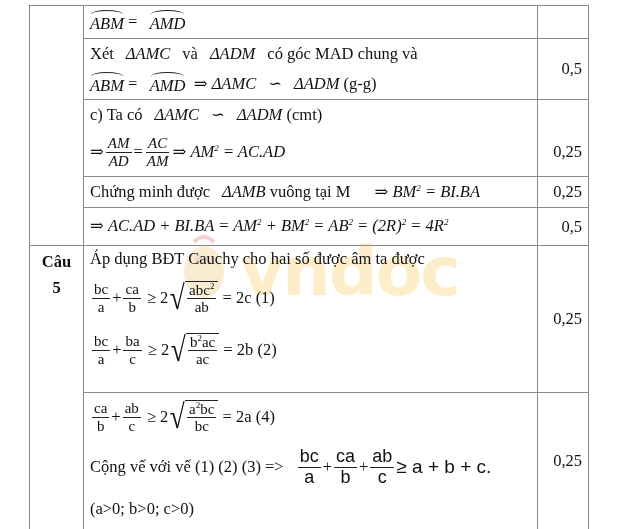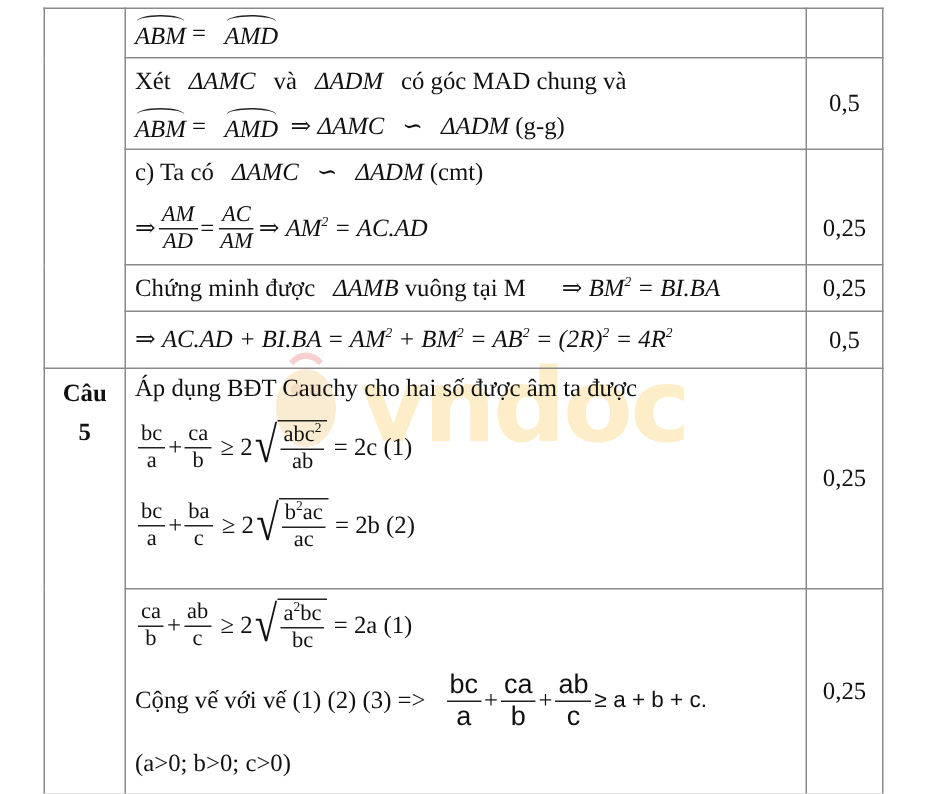--- a/index.html
+++ b/index.html
@@ -6,21 +6,21 @@
   body { width: 620px; height: 529px; position: relative; overflow: hidden;
          font-family: "Liberation Serif", "DejaVu Serif", serif; color: #111; }
   .wm { position: absolute; left: 240px; top: 232px; font-family: "DejaVu Sans", sans-serif;
         font-weight: bold; font-size: 68px; color: #fde9b8; letter-spacing: -2px; opacity: 0.75;
         z-index: 0; }
   .wm-bird { position: absolute; left: 176px; top: 232px; width: 56px; height: 70px; z-index: 0; opacity: 0.5; }
   table { position: absolute; left: 29px; top: 5px; border-collapse: collapse; z-index: 1;
           width: 560px; table-layout: fixed; }
   td { border: 1px solid #8a8a8a; vertical-align: top; padding: 0 6px; font-size: 16.5px; line-height: 1.2; }
   td.c1 { width: 41px; text-align: center; font-weight: bold; padding-top: 6px; }
-  td.c3 { width: 38px; text-align: center; vertical-align: middle; }
+  td.c3 { width: 38px; text-align: right; vertical-align: middle; }
   tr.sep td { border-top: 1.5px solid #555; }
   .line { display: flex; align-items: center; white-space: nowrap; min-height: 30px; }
   .it { font-style: italic; }
   .arc { display: inline-block; position: relative; font-style: italic; padding-top: 4px; }
   .arc::before { content: ""; position: absolute; left: 1px; right: 1px; top: 0; height: 8px;
                  border-top: 1.3px solid #222; border-radius: 50% 50% 0 0; }
   .frac { display: inline-flex; flex-direction: column; align-items: center; vertical-align: middle;
           margin: 0 2px; font-size: 15px; line-height: 1.1; }
   .frac .n { border-bottom: 1px solid #222; padding: 0 2px; }
   .frac .d { padding: 0 2px; }
@@ -198,37 +198,37 @@
             </span>&nbsp;≥&nbsp;2
         <span class="sqrt">
               <span class="rad">√</span>
               <span class="body">
                 <span class="frac">
                   <span class="n">a<sup>2</sup>bc</span>
                   <span class="d">bc</span>
                 </span>
               </span>
             </span>&nbsp;
-        <span>= 2a (1)</span>
+        <span>= 2a (4)</span>
       </div>
       <div class="line" style="min-height:52px">
         <span>Cộng vế với vế (1) (2) (3) =&gt;</span><span class="g"></span>
         <span class="frac big sans">
               <span class="n">bc</span>
               <span class="d">a</span>
             </span>+
         <span class="frac big sans">
               <span class="n">ca</span>
               <span class="d">b</span>
             </span>+
         <span class="frac big sans">
               <span class="n">ab</span>
               <span class="d">c</span>
             </span>
-        <span class="sans" style="font-size:15px">≥ a + b + c.</span>
+        <span class="sans" style="font-size:19px">≥ a + b + c.</span>
       </div>
       <div class="line" style="min-height:32px">
         <span>(a&gt;0; b&gt;0; c&gt;0)</span>
       </div>
     </td>
     <td class="c3">0,25</td>
   </tr>
 </tbody>
   </table>
 

